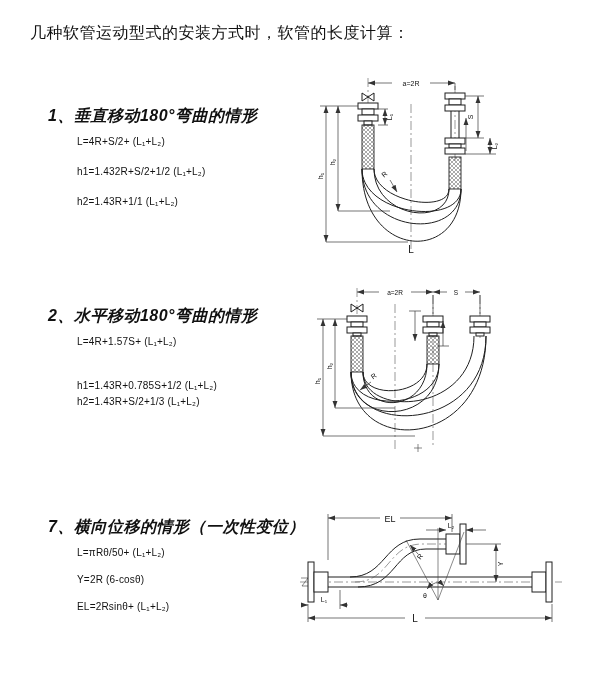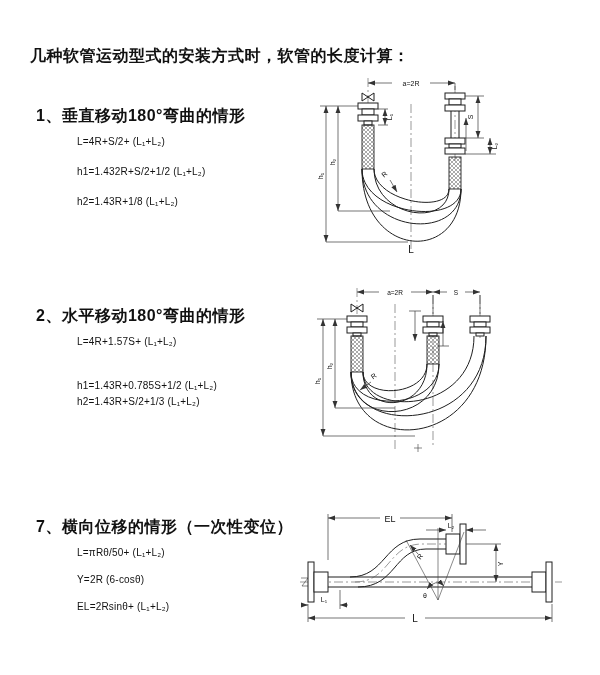--- a/index.html
+++ b/index.html
@@ -1,22 +1,22 @@
 <!DOCTYPE html>
 <html><head>
 <meta charset="utf-8">
 <style>
   html,body{margin:0;padding:0;}
   body{
     width:600px;height:675px;position:relative;background:#ffffff;
     font-family:"Liberation Sans","DejaVu Sans",sans-serif;color:#111;overflow:hidden;
   }
   .abs{position:absolute;white-space:nowrap;}
-  .title{left:30px;top:23px;font-size:16px;font-weight:700;letter-spacing:.5px;margin-top:23px;}
-  .sec-heading{font-size:16px;font-weight:700;letter-spacing:.5px;left:36px;}
+  .title{left:30px;top:23px;font-size:16px;font-weight:400;letter-spacing:.5px;}
+  .sec-heading{font-size:16px;font-weight:700;letter-spacing:.5px;left:48px;font-style:italic;}
   .formula{font-size:10px;letter-spacing:.2px;left:77px;}
   svg{position:absolute;overflow:visible;}
   svg text{font-family:"Liberation Sans","DejaVu Sans",sans-serif;fill:#111;}
   .obj{stroke:#1f1f1f;stroke-width:1;fill:none;stroke-linejoin:round;}
   .objf{stroke:#1f1f1f;stroke-width:1;fill:#fff;}
   .dim{stroke:#3a3a3a;stroke-width:.7;fill:none;}
   .cl{stroke:#555;stroke-width:.6;fill:none;stroke-dasharray:9 3 2 3;}
   .thin{stroke:#3a3a3a;stroke-width:.6;fill:none;}
   .dl{font-size:7px;}
   .dl2{font-size:9px;}
@@ -25,21 +25,21 @@
 </head>
 <body>
 
 <main>
 
   <div class="abs title">几种软管运动型式的安装方式时，软管的长度计算：</div>
 
   <div class="abs sec-heading" style="top:106px">1、垂直移动180°弯曲的情形</div>
   <div class="abs formula" style="top:136px">L=4R+S/2+ (L₁+L₂)</div>
   <div class="abs formula" style="top:166px">h1=1.432R+S/2+1/2 (L₁+L₂)</div>
-  <div class="abs formula" style="top:196px">h2=1.43R+1/8 (L₁+L₂)</div>
+  <div class="abs formula" style="top:196px">h2=1.43R+1/1 (L₁+L₂)</div>
 
   <div class="abs sec-heading" style="top:306px">2、水平移动180°弯曲的情形</div>
   <div class="abs formula" style="top:336px">L=4R+1.57S+ (L₁+L₂)</div>
   <div class="abs formula" style="top:380px">h1=1.43R+0.785S+1/2 (L₁+L₂)</div>
   <div class="abs formula" style="top:396px">h2=1.43R+S/2+1/3 (L₁+L₂)</div>
 
   <div class="abs sec-heading" style="top:517px">7、横向位移的情形（一次性变位）</div>
   <div class="abs formula" style="top:547px">L=πRθ/50+ (L₁+L₂)</div>
   <div class="abs formula" style="top:574px">Y=2R (6-cosθ)</div>
   <div class="abs formula" style="top:601px">EL=2Rsinθ+ (L₁+L₂)</div>

